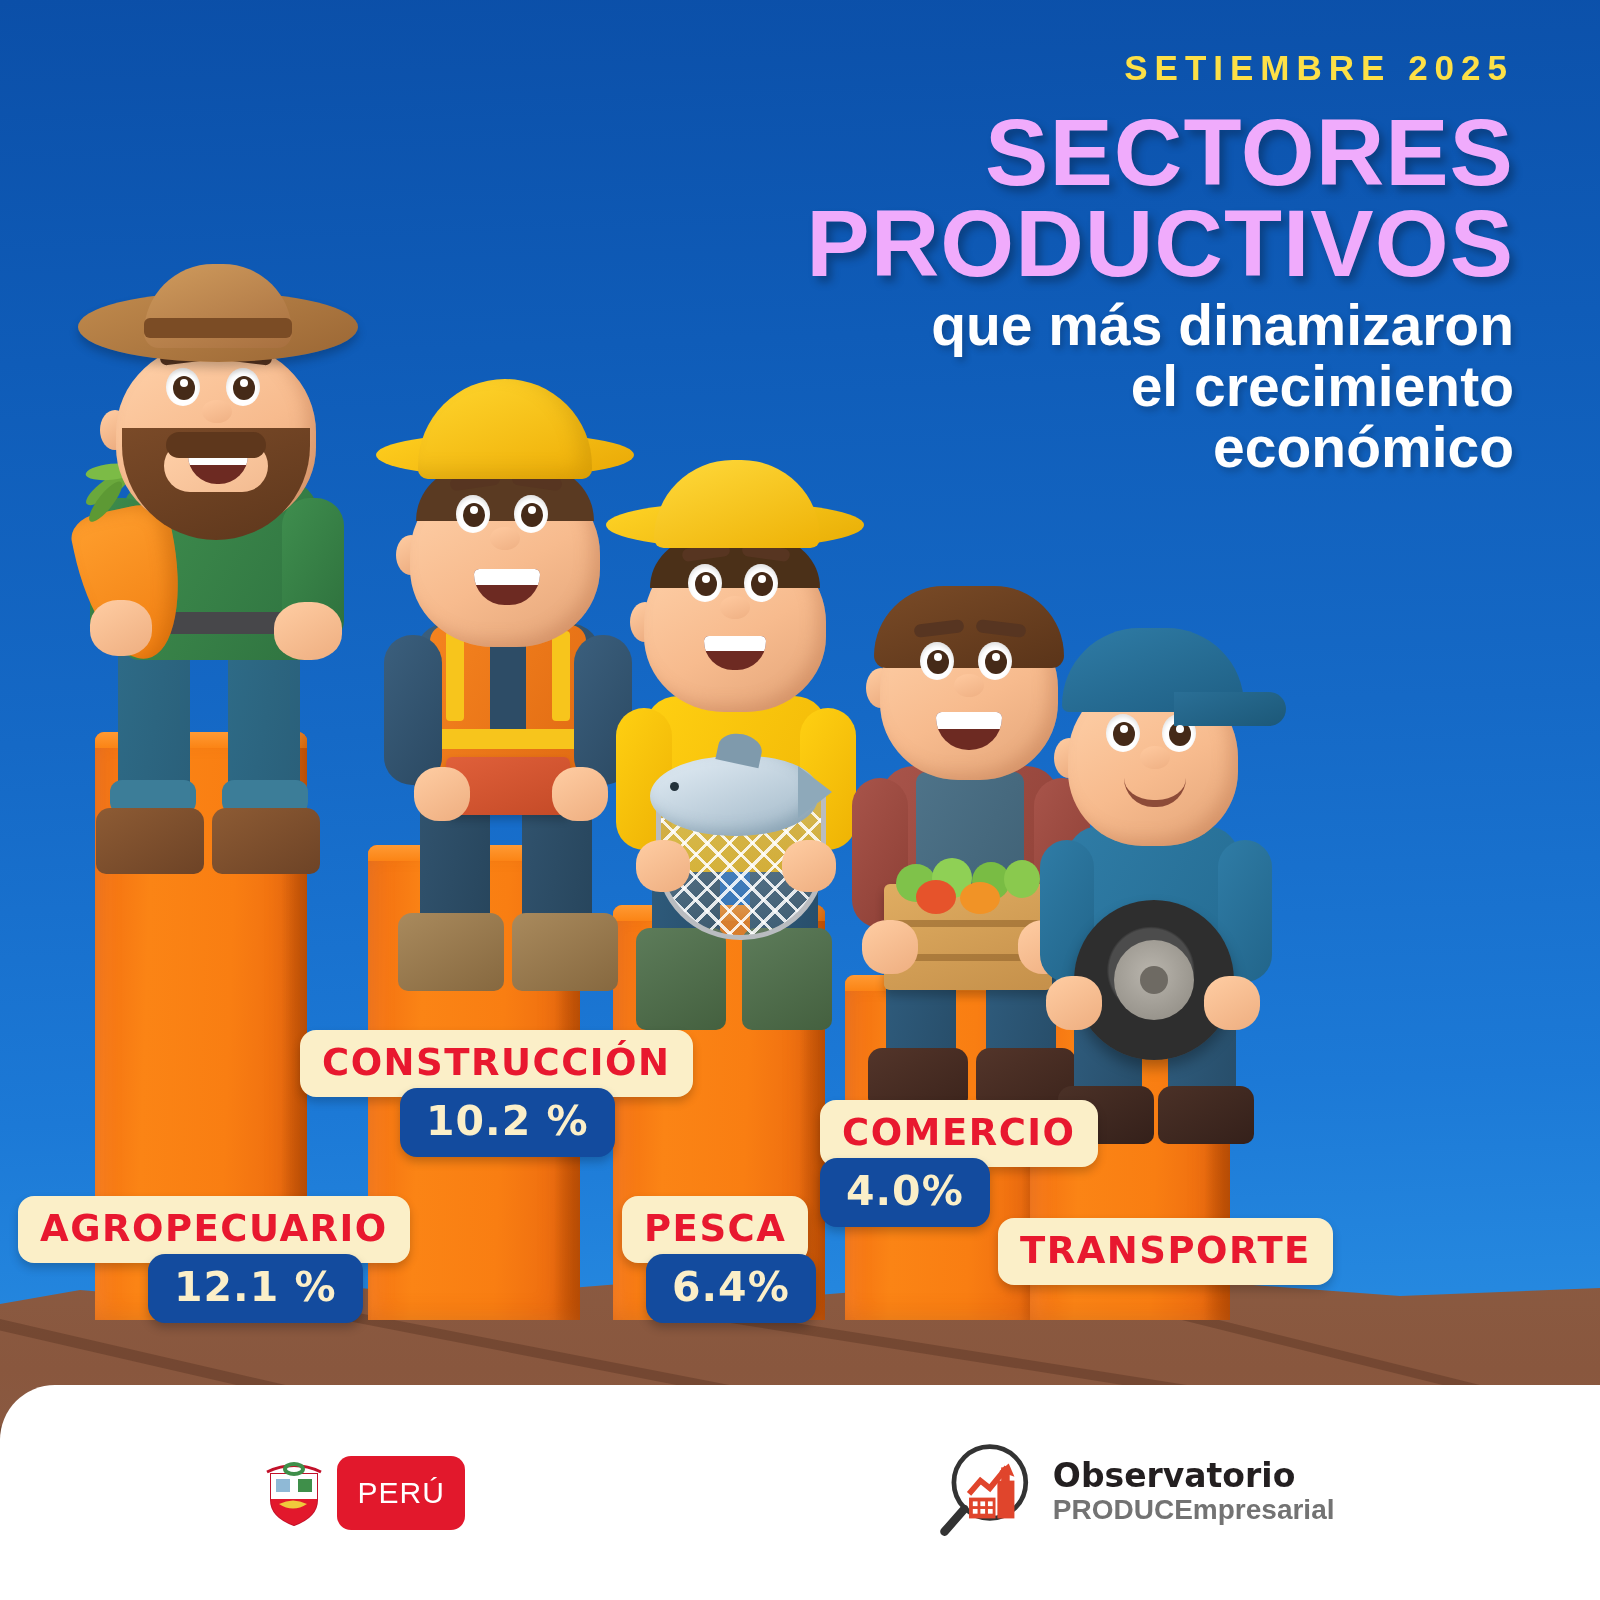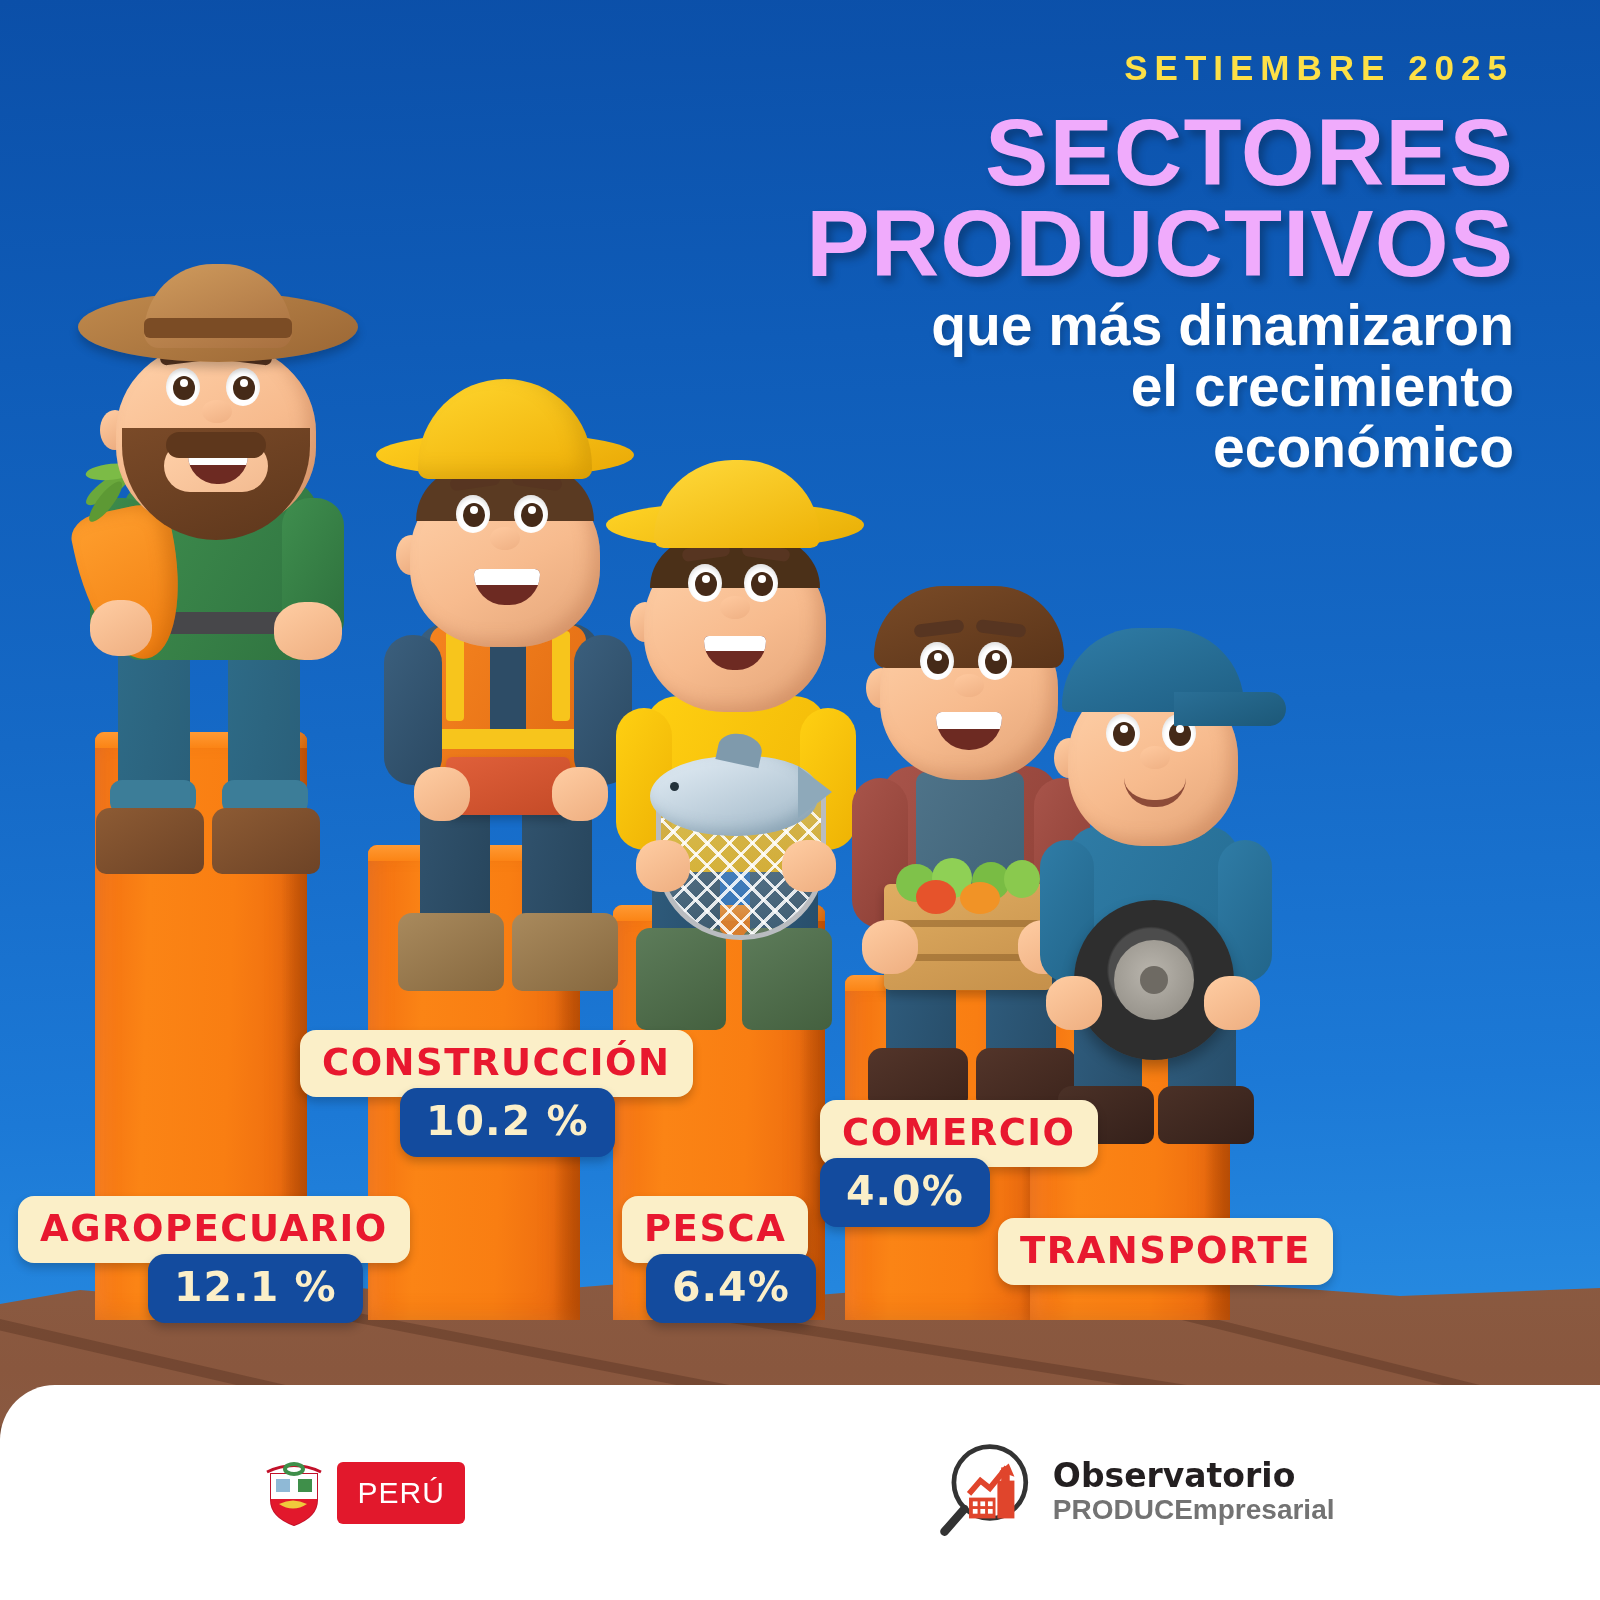--- a/index.html
+++ b/index.html
@@ -95,21 +95,21 @@
   
   .footer{
     position:absolute;left:0;right:0;bottom:0;height:215px;
     background:#ffffff;border-radius:55px 0 0 0;
   }
   .footer .inner{
     position:absolute;inset:0;display:flex;align-items:center;justify-content:center;gap:470px;
   }
   .minlogo{display:flex;align-items:center;gap:14px;}
   .shield{width:58px;height:66px;position:relative;}
-  .perublock{display:flex;height:62px;border-radius:6px;overflow:hidden;}
+  .perublock{display:flex;height:74px;border-radius:14px;overflow:hidden;}
   .perublock .red{background:#e2182c;color:#fff;display:flex;align-items:center;padding:0 20px;font-size:30px;font-weight:500;letter-spacing:1px;}
   .perublock .grey{background:#414548;color:#fff;display:flex;flex-direction:column;justify-content:center;padding:0 18px;font-size:19px;line-height:1.22;font-weight:400;}
   .obs{display:flex;align-items:center;gap:14px;}
   .obstext .o1{font-size:33px;font-weight:bold;color:#231f20;line-height:1;font-family:"DejaVu Sans",sans-serif;}
   .obstext .o2{font-size:28px;font-weight:bold;color:#737373;line-height:1.25;font-family:Liberation Sans, sans-serif;}
 </style>
 </head>
 <body>
 
 <div class="poster">

